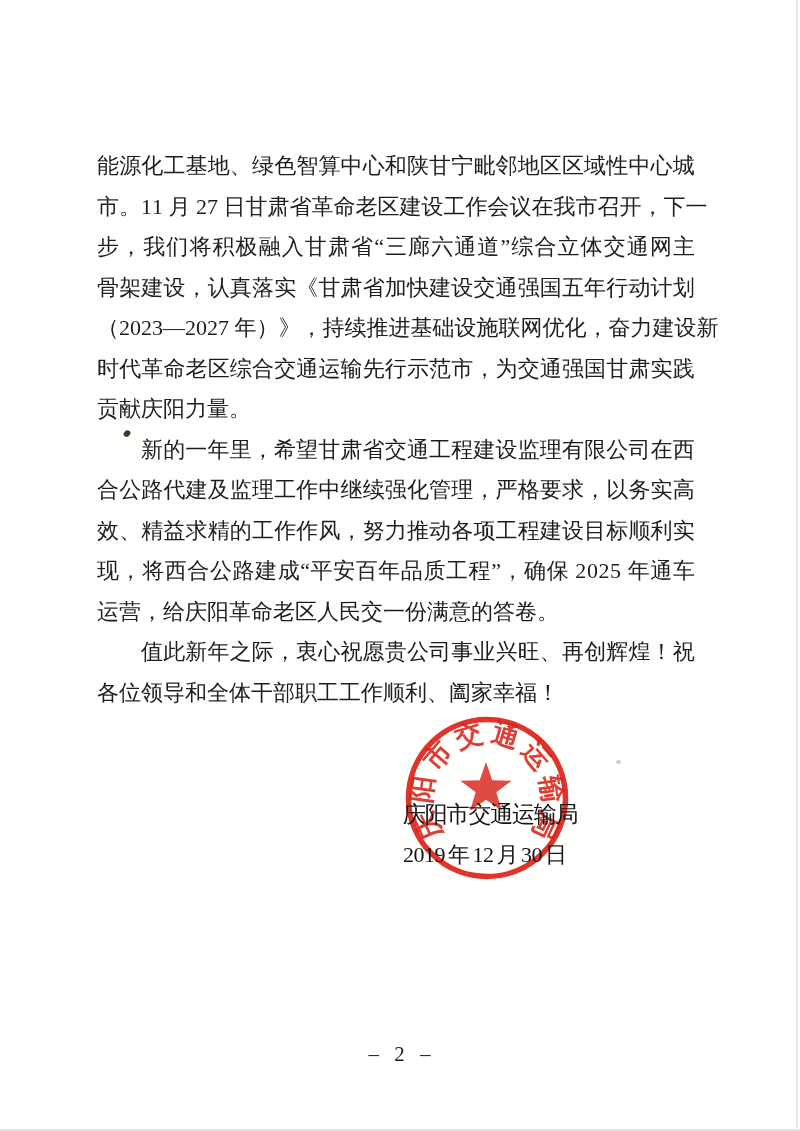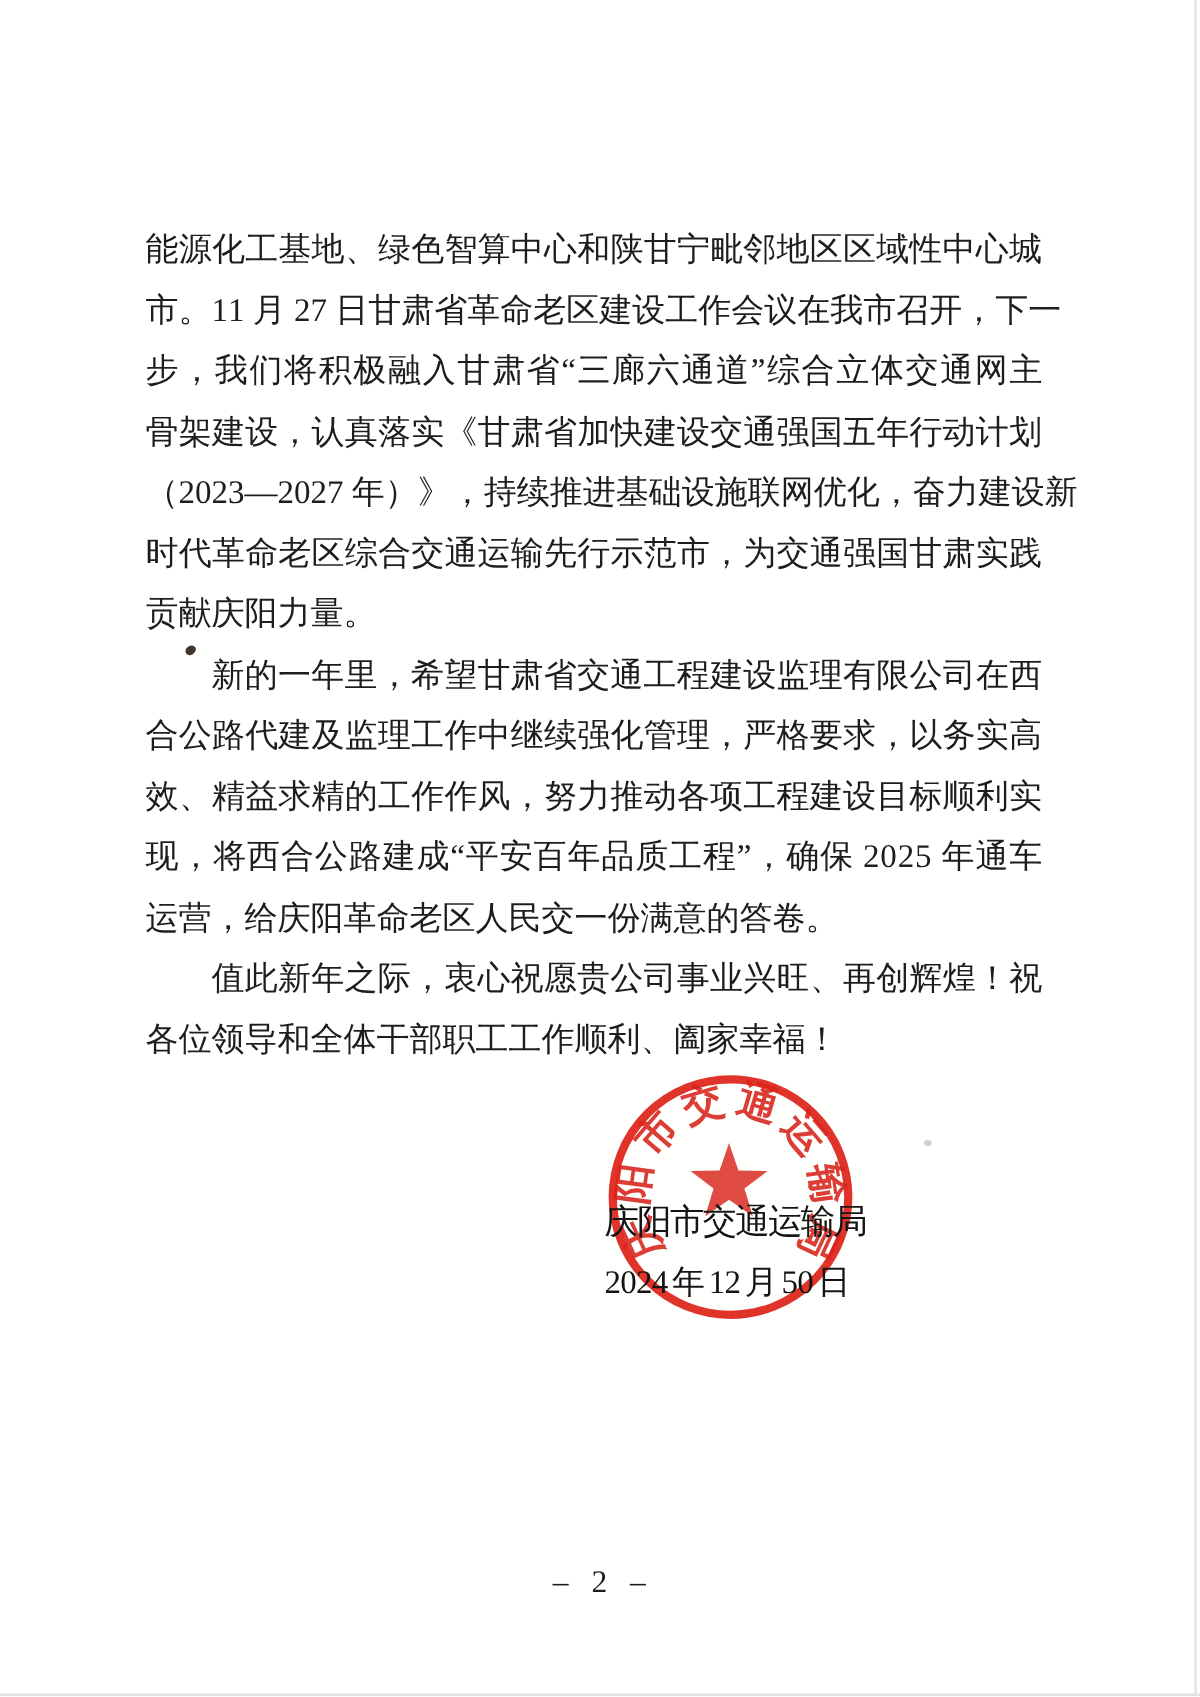--- a/index.html
+++ b/index.html
@@ -450,17 +450,17 @@
   <div class="sig-org">
       <span>庆</span>
       <span>阳</span>
       <span>市</span>
       <span>交</span>
       <span>通</span>
       <span>运</span>
       <span>输</span>
       <span>局</span>
     </div>
-  <div class="sig-date">2024 年 12 月 50 日</div>
+  <div class="sig-date">2019 年 12 月 30 日</div>
 
   <div class="page-num">– 2 –</div>
 
 </div>
 
 </body></html>

